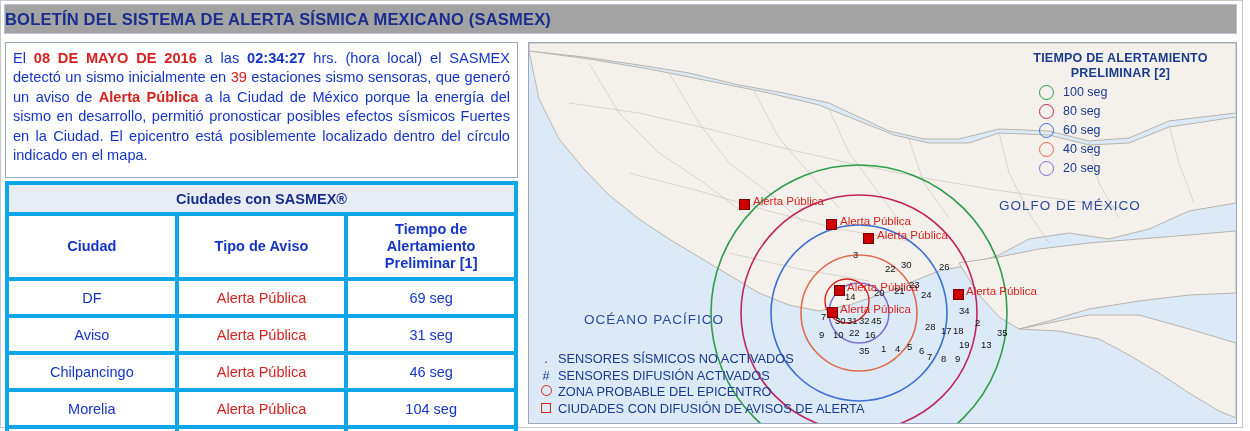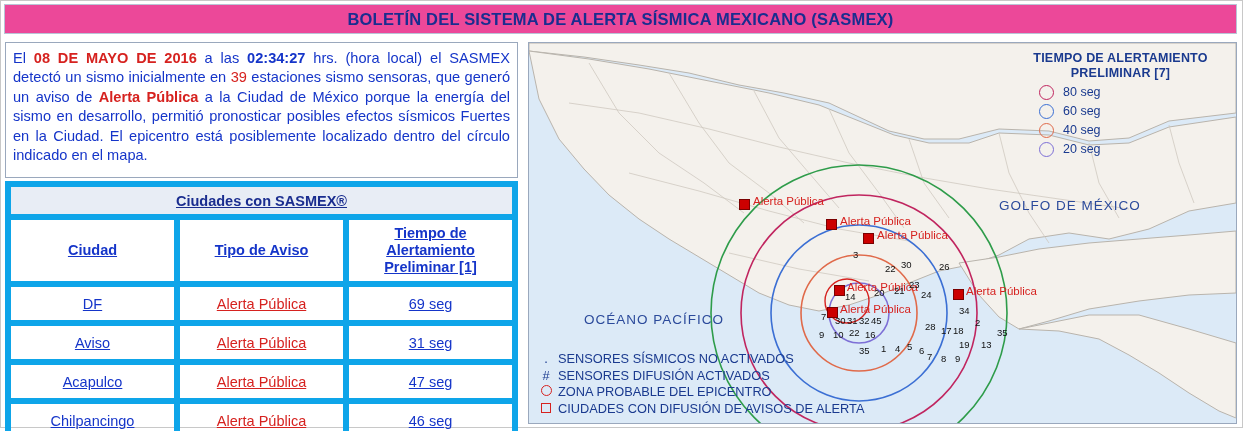--- a/index.html
+++ b/index.html
@@ -1,33 +1,33 @@
 <!DOCTYPE html>
 <html><head>
 <meta charset="utf-8">
 <style>
   html,body{margin:0;padding:0;background:#ffffff;}
   body{font-family:"Liberation Sans",sans-serif;}
   #page{position:relative;width:1250px;height:431px;background:#ffffff;overflow:hidden;}
   .outer{position:absolute;left:0;top:0;width:1243px;height:428px;border:1px solid #c8c8c8;box-sizing:border-box;}
   .title-bar{position:absolute;left:4px;top:4px;width:1233px;height:30px;
-       background:#ec4899;border:1px solid #b9c4d6;box-sizing:border-box;
-       display:flex;align-items:center;justify-content:center;}
+       background:#a3a3a3;border:1px solid #b9c4d6;box-sizing:border-box;
+       display:flex;align-items:center;}
   .title-bar .t{color:#1a2d8f;font-weight:bold;font-size:16.5px;letter-spacing:.2px;}
 
   
   .left{position:absolute;left:5px;top:42px;width:513px;height:382px;}
   .para{border:1px solid #9aa8bd;box-sizing:border-box;padding:6px 7px 14px 7px;height:136px;}
   .para p{margin:0;color:#1535c9;font-size:14.6px;line-height:19.4px;text-align:justify;}
   .para .red{color:#d6221f;font-weight:bold;}
   .para .redn{color:#d6221f;}
   .para .b{font-weight:bold;}
 
   .tbl{width:100%;border-collapse:collapse;margin-top:3px;table-layout:fixed;}
-  .tbl td,.tbl th{border:6px solid #0ea5e9;text-decoration:underline;}
+  .tbl td,.tbl th{border:4px solid #0ea5e9;}
   .cap{background:#e8edf5;color:#1a2d8f;font-weight:bold;font-size:14.5px;height:25px;text-align:center;}
   .hdr{background:#ffffff;color:#1535c9;font-weight:bold;font-size:14.5px;text-align:center;padding:5px 2px;line-height:17px;}
   .cell{text-align:center;font-size:14.5px;height:31px;color:#1535c9;}
   .cell.red{color:#d6221f;}
 
   
   .right{position:absolute;left:528px;top:42px;width:709px;height:382px;border:1px solid #9aa8bd;box-sizing:border-box;background:#ffffff;overflow:hidden;}
   .map{position:absolute;left:0;top:0;width:707px;height:380px;}
   .legend-top{position:absolute;right:8px;top:8px;width:215px;color:#1a3a8f;font-size:12.5px;line-height:15px;}
   .legend-top .hd{font-weight:bold;letter-spacing:.2px;text-align:center;}
@@ -75,25 +75,20 @@
         <td class="cell">DF</td>
         <td class="cell red">Alerta Pública</td>
         <td class="cell">69 seg</td>
       </tr>
       <tr>
         <td class="cell">Aviso</td>
         <td class="cell red">Alerta Pública</td>
         <td class="cell">31 seg</td>
       </tr>
       <tr>
-        <td class="cell">Acapulco</td>
-        <td class="cell red">Alerta Pública</td>
-        <td class="cell">47 seg</td>
-      </tr>
-      <tr>
         <td class="cell">Chilpancingo</td>
         <td class="cell red">Alerta Pública</td>
         <td class="cell">46 seg</td>
       </tr>
       <tr>
         <td class="cell">Morelia</td>
         <td class="cell red">Alerta Pública</td>
         <td class="cell">104 seg</td>
       </tr>
       <tr>
@@ -135,21 +130,25 @@
         <circle cx="330" cy="270" r="118" stroke="#c0255f" stroke-width="1.6"></circle>
         <circle cx="330" cy="270" r="88" stroke="#3b6fd4" stroke-width="1.6"></circle>
         <circle cx="330" cy="270" r="58" stroke="#e06a4a" stroke-width="1.6"></circle>
         <circle cx="330" cy="270" r="30" stroke="#7d6fd6" stroke-width="1.6"></circle>
         <circle cx="318" cy="258" r="22" stroke="#d6221f" stroke-width="1.4"></circle>
       </g>
     </svg>
 
     <div class="legend-top">
       <div class="hd">TIEMPO DE ALERTAMIENTO</div>
-      <div class="hd">PRELIMINAR [7]</div>
+      <div class="hd">PRELIMINAR [2]</div>
+      <div class="lrow">
+        <span class="lring" style="border-color:#2e9c4a"></span>
+        <span>100 seg</span>
+      </div>
       <div class="lrow">
         <span class="lring" style="border-color:#c0255f"></span>
         <span>80 seg</span>
       </div>
       <div class="lrow">
         <span class="lring" style="border-color:#3b6fd4"></span>
         <span>60 seg</span>
       </div>
       <div class="lrow">
         <span class="lring" style="border-color:#e06a4a"></span>

